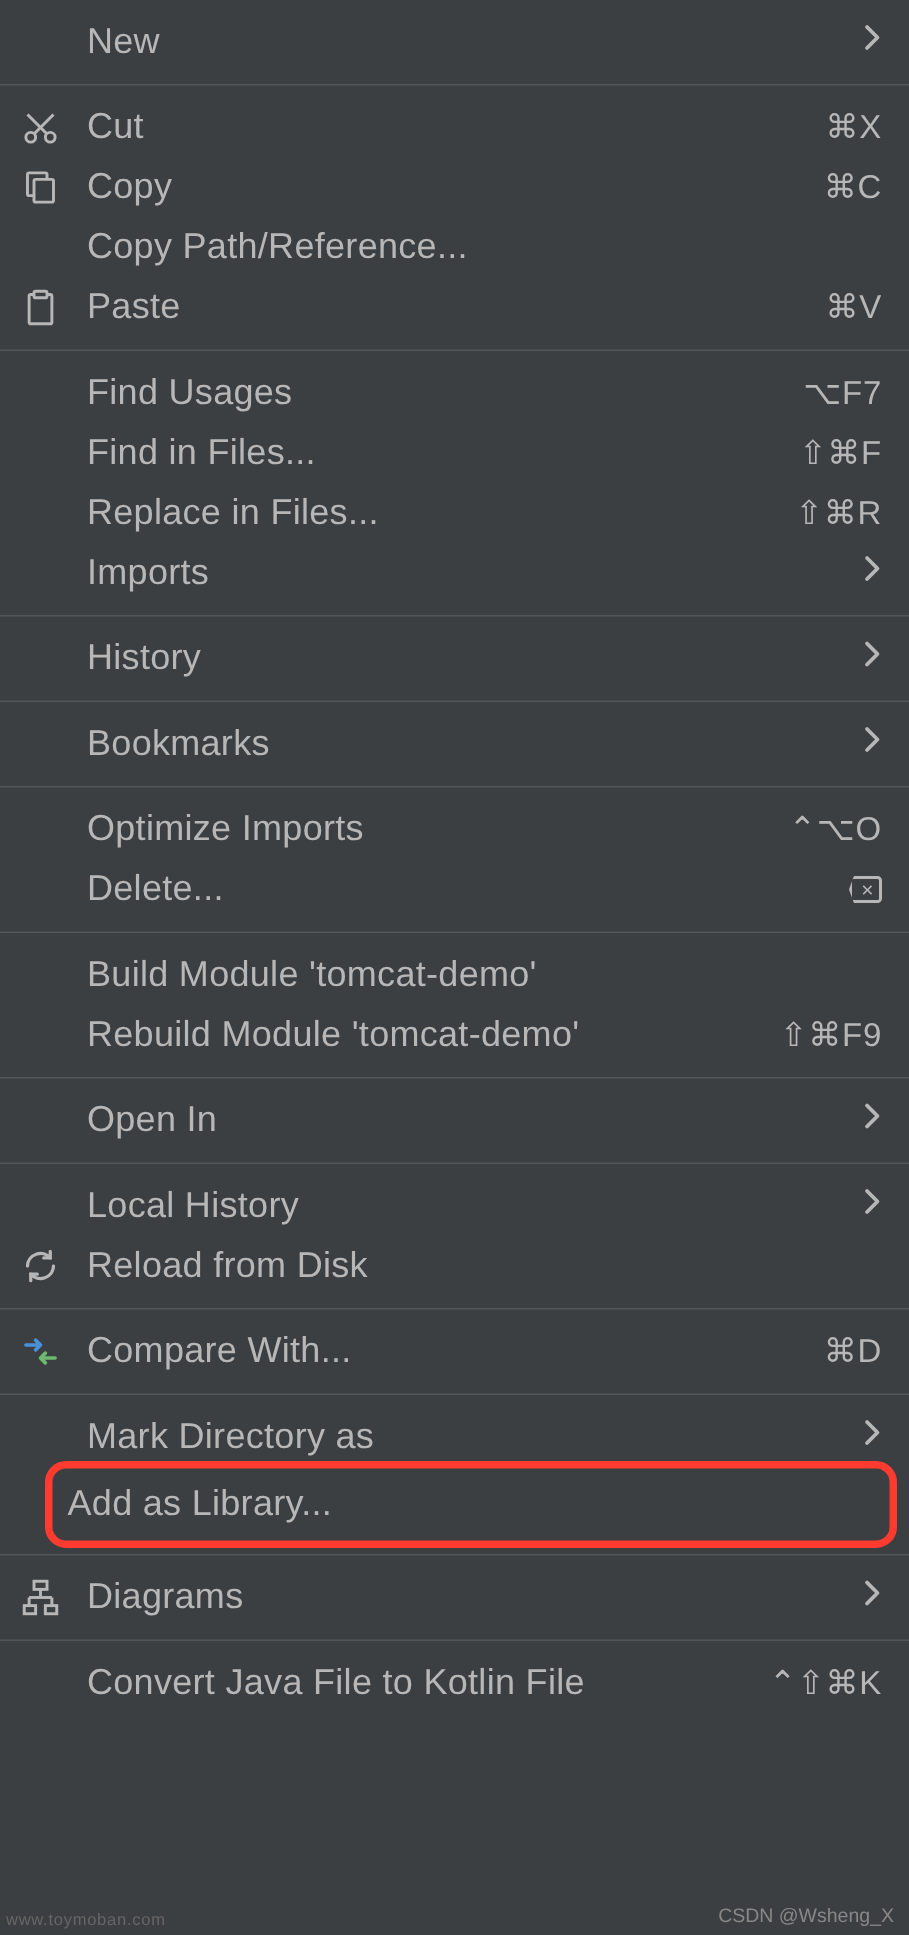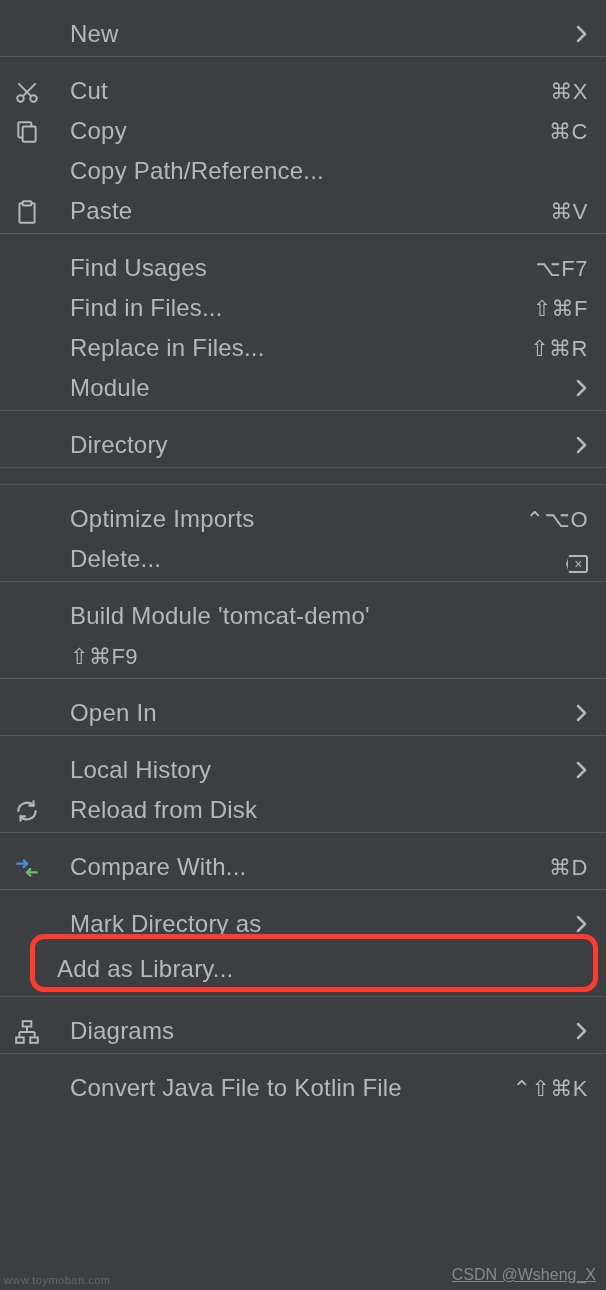--- a/index.html
+++ b/index.html
@@ -12,25 +12,24 @@
       height: 1290px;
       overflow: hidden;
     }
     .menu {
       display: flex;
       flex-direction: column;
       padding: 8px 0;
     }
     .menu-item {
       display: flex;
-      align-items: flex-end;
+      align-items: center;
       height: 40px;
       padding: 0 18px 0 14px;
       cursor: pointer;
-      gap: 12px;
     }
     .icon-slot {
       width: 44px;
       display: flex;
       align-items: center;
       justify-content: flex-start;
       flex-shrink: 0;
     }
     .icon-slot svg { width: 26px; height: 26px; }
     .label {
@@ -62,22 +61,21 @@
       margin: -4px 8px -4px 30px;
       padding: 4px 0;
     }
     .highlight-box .menu-item { padding-left: 10px; }
     .highlight-box .icon-slot { width: 0; }
     .watermark {
       position: absolute;
       bottom: 6px;
       right: 10px;
       color: #888;
-      font-size: 16px;
-      text-decoration: underline;
+      font-size: 13px;
     }
     .watermark-left {
       position: absolute;
       bottom: 4px;
       left: 4px;
       color: #666;
       font-size: 11px;
       letter-spacing: 0.5px;
     }
     .del-icon {
@@ -179,42 +177,51 @@
   </div>
 
   <div class="menu-item">
     <span class="icon-slot"></span>
     <span class="label">Replace in Files...</span>
     <span class="shortcut">⇧⌘R</span>
   </div>
 
   <div class="menu-item">
     <span class="icon-slot"></span>
-    <span class="label">Module</span>
-    <span class="chevron">
-      <svg width="12" height="18" viewBox="0 0 12 18">
-          <path d="M2 2 L9 9 L2 16" stroke="#b7b7b7" stroke-width="2.5" fill="none" stroke-linecap="round" stroke-linejoin="round"></path>
-        </svg>
-    </span>
-  </div>
-
-  <div class="separator"></div>
-
-  <div class="menu-item">
-    <span class="icon-slot"></span>
-    <span class="label">Directory</span>
-    <span class="chevron">
-      <svg width="12" height="18" viewBox="0 0 12 18">
-          <path d="M2 2 L9 9 L2 16" stroke="#b7b7b7" stroke-width="2.5" fill="none" stroke-linecap="round" stroke-linejoin="round"></path>
-        </svg>
-    </span>
-  </div>
-
-  <div class="separator"></div>
-
+    <span class="label">Imports</span>
+    <span class="chevron">
+      <svg width="12" height="18" viewBox="0 0 12 18">
+          <path d="M2 2 L9 9 L2 16" stroke="#b7b7b7" stroke-width="2.5" fill="none" stroke-linecap="round" stroke-linejoin="round"></path>
+        </svg>
+    </span>
+  </div>
+
+  <div class="separator"></div>
+
+  <div class="menu-item">
+    <span class="icon-slot"></span>
+    <span class="label">History</span>
+    <span class="chevron">
+      <svg width="12" height="18" viewBox="0 0 12 18">
+          <path d="M2 2 L9 9 L2 16" stroke="#b7b7b7" stroke-width="2.5" fill="none" stroke-linecap="round" stroke-linejoin="round"></path>
+        </svg>
+    </span>
+  </div>
+
+  <div class="separator"></div>
+
+  <div class="menu-item">
+    <span class="icon-slot"></span>
+    <span class="label">Bookmarks</span>
+    <span class="chevron">
+      <svg width="12" height="18" viewBox="0 0 12 18">
+          <path d="M2 2 L9 9 L2 16" stroke="#b7b7b7" stroke-width="2.5" fill="none" stroke-linecap="round" stroke-linejoin="round"></path>
+        </svg>
+    </span>
+  </div>
 
   <div class="separator"></div>
 
 
   <div class="menu-item">
     <span class="icon-slot"></span>
     <span class="label">Optimize Imports</span>
     <span class="shortcut">⌃⌥O</span>
   </div>
 
@@ -228,20 +235,21 @@
 
   <div class="separator"></div>
 
   <div class="menu-item">
     <span class="icon-slot"></span>
     <span class="label">Build Module 'tomcat-demo'</span>
   </div>
 
   <div class="menu-item">
     <span class="icon-slot"></span>
+    <span class="label">Rebuild Module 'tomcat-demo'</span>
     <span class="shortcut">⇧⌘F9</span>
   </div>
 
   <div class="separator"></div>
 
   <div class="menu-item">
     <span class="icon-slot"></span>
     <span class="label">Open In</span>
     <span class="chevron">
       <svg width="12" height="18" viewBox="0 0 12 18">

